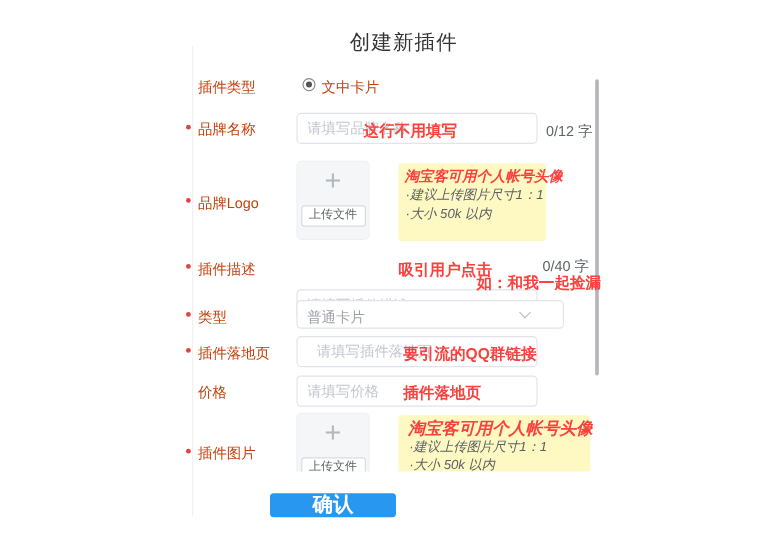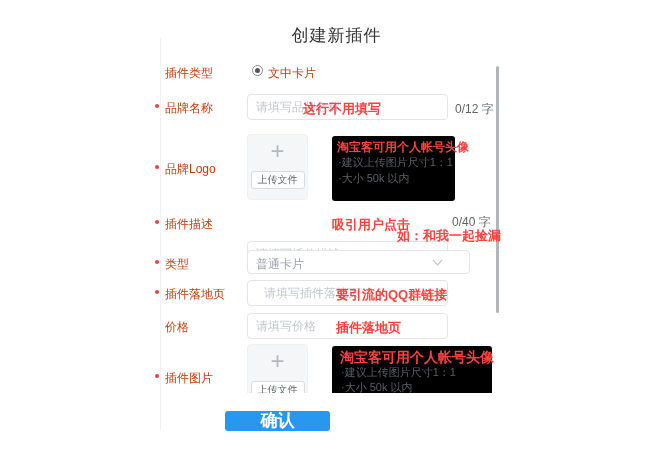--- a/index.html
+++ b/index.html
@@ -36,21 +36,21 @@
   .radio::after { content:""; position:absolute; left:2px; top:2px; width:5px; height:5px; border-radius:50%; background:#555; }
 
   .upbox { position:absolute; width:61px; height:66px; background:#f4f6f8;
     border:1px solid #eef0f3; border-radius:4px; cursor:pointer; }
   .plus { position:absolute; left:0; top:4px; width:100%; text-align:center;
     font-size:24px; font-weight:300; color:#b3b8bf; line-height:24px; }
   .upbtn { position:absolute; left:50%; transform:translateX(-50%); top:36px; height:18px;
     border:1px solid #d8dbe0; border-radius:3px; background:#fff; font-size:10px; color:#5f6469;
     padding:0 6px; line-height:16px; white-space:nowrap; cursor:pointer; }
 
-  .info-panel { position:absolute; background:#000000; border-radius:3px; }
+  .info-panel { position:absolute; background:#fef9c3; border-radius:3px;font-style:italic; }
   .panel-title { position:absolute; left:5px; top:3px; color:#f9423e; font-weight:bold;
     font-size:12px; white-space:nowrap; }
   .panel-title.big { left:8px; font-size:14px; }
   .tip { position:absolute; left:6px; font-size:11px; color:#5a6066; white-space:nowrap; }
 
   .clip-section { position:absolute; left:0; top:337px; width:653px; height:56px; overflow:hidden; }
 
   .btn { position:absolute; width:105px; height:20px; border-radius:3px; font-size:17px;
     text-align:center; line-height:20px; cursor:pointer;
     font-family:"Liberation Sans","DejaVu Sans",sans-serif; }

